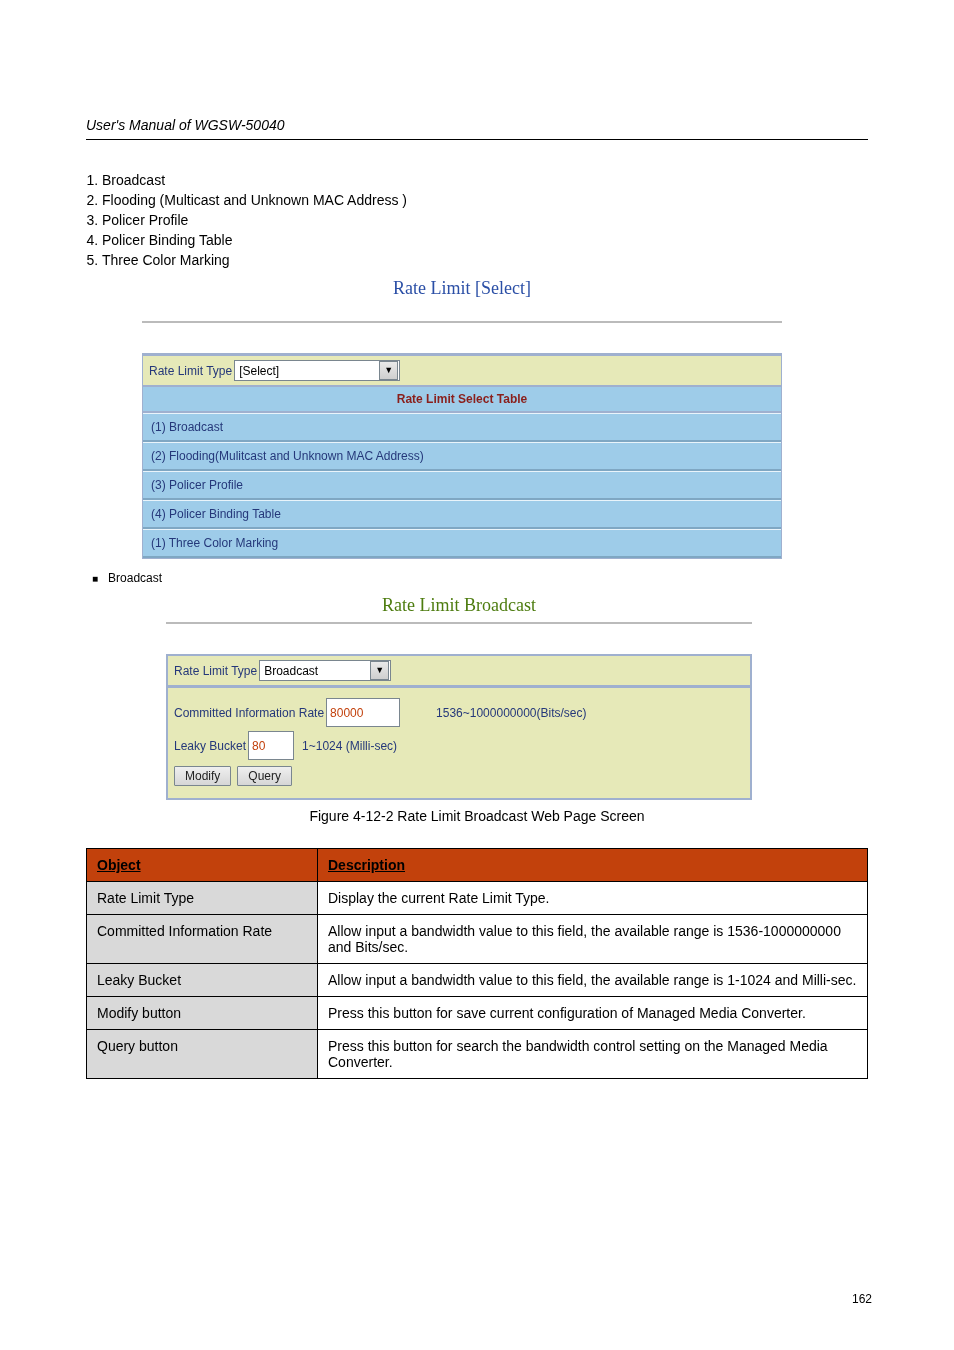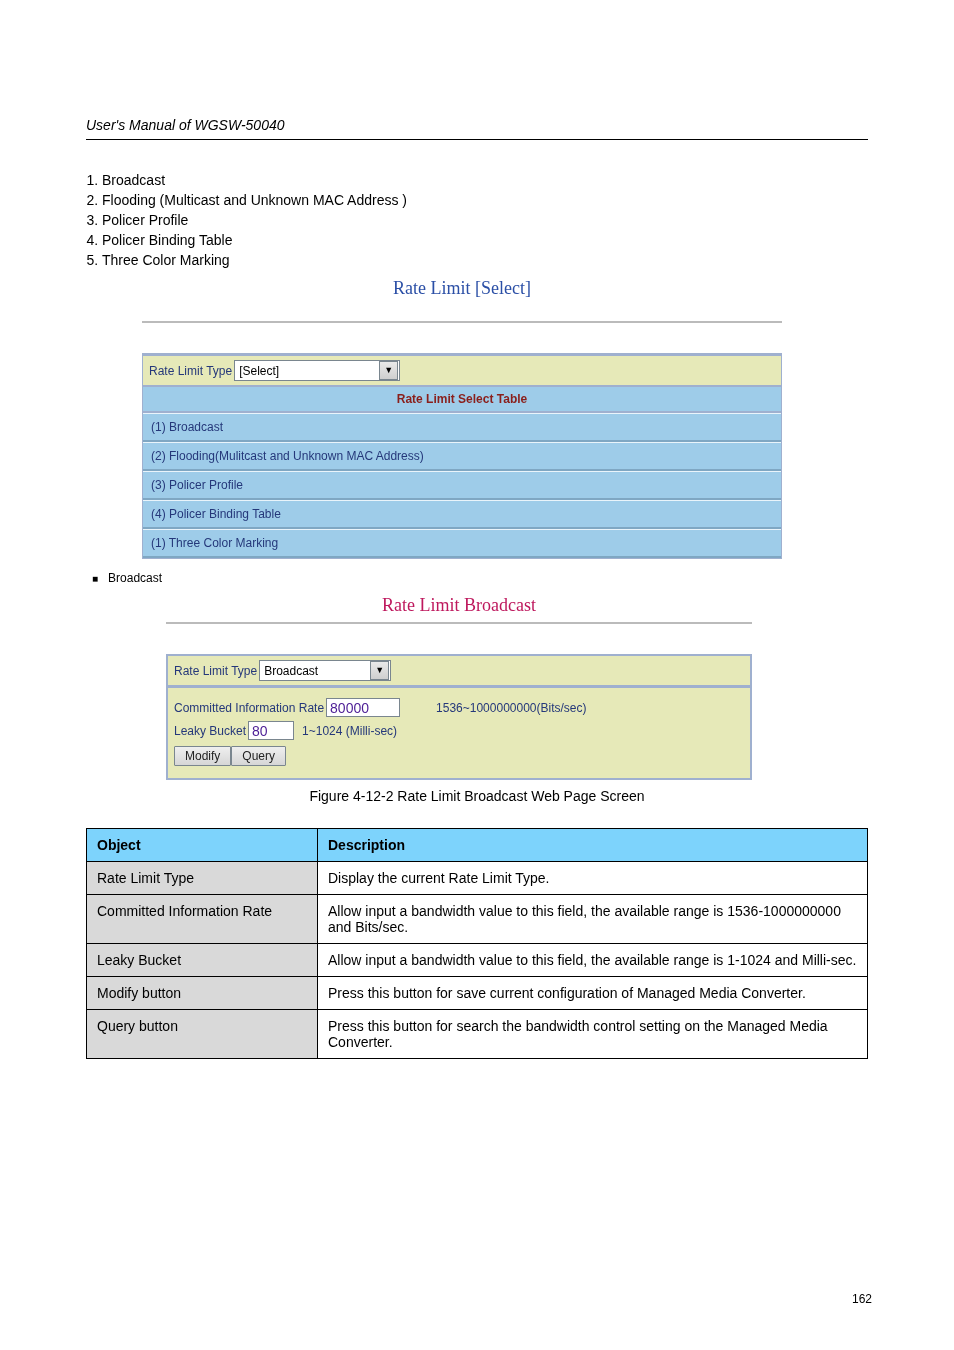--- a/index.html
+++ b/index.html
@@ -20,34 +20,34 @@
   .f1-title-line{height:2px;background:#bbb;margin:0 0 30px 0;}
   .f1-box{border:1px solid #9fb0cf;}
   .f1-row-sel{background:#e6e9b8;border-top:2px solid #9fb0cf;border-bottom:2px solid #9fb0cf;padding:4px 6px;font-size:12px;color:#25387a;display:flex;align-items:center;}
   .select-shell{display:inline-flex;align-items:center;background:#fff;border:1px solid #7a868f;height:19px;margin-left:2px;width:164px;font-size:12px;color:#000;}
   .select-shell .sel-text{flex:1;padding:0 4px;}
   .select-shell .sel-arrow{width:17px;height:17px;margin:1px;background:linear-gradient(#e9e9e9,#cfcfcf);border:1px solid #7a868f;display:flex;align-items:center;justify-content:center;font-size:9px;line-height:1;}
   .f1-head{background:#9ecce9;color:#8a1f1b;font-weight:bold;font-size:12px;text-align:center;padding:5px 0;border-bottom:2px solid #9fb0cf;}
   .f1-item{background:#9ecce9;color:#25387a;font-size:12px;padding:6px 8px;border-top:1px solid #e9f4fb;border-bottom:2px solid #7fa7c3;}
   
   .f2{width:586px;border:0;margin-left:80px;}
-  .f2-title{text-align:center;color:#be185d;font-size:18px;font-family:Georgia,serif;margin:0 0 6px 0;}
+  .f2-title{text-align:center;color:#4d7c0f;font-size:18px;font-family:Georgia,serif;margin:0 0 6px 0;}
   .f2-title-line{height:2px;background:#bbb;margin:0 0 30px 0;}
   .f2-box{border:2px solid #9fb0cf;}
   .f2-row1{background:#e6e9b8;border-bottom:3px solid #9fb0cf;padding:4px 6px;font-size:12px;color:#25387a;display:flex;align-items:center;}
   .f2-body{background:#e6e9b8;padding:6px 6px 8px 6px;font-size:12px;color:#25387a;}
   .f2-line{margin:4px 0;display:flex;align-items:center;flex-wrap:wrap;}
-  .txt-in{background:#fff;border:1px solid #7a868f;height:19px;font-size:14px;color:#4c1d95;padding:0 3px;box-sizing:border-box;}
+  .txt-in{background:#fff;border:1px solid #7a868f;height:29px;font-size:12px;color:#c2410c;padding:0 3px;box-sizing:border-box;}
   .w1{width:74px;margin:0 10px 0 2px;}
   .w2{width:46px;margin:0 8px 0 2px;}
-  .btn{display:inline-block;background:linear-gradient(#efefef,#d6d6d6);border:1px solid #7a868f;font-size:12px;padding:2px 10px;color:#222;border-radius:1px;}
+  .btn{display:inline-block;background:linear-gradient(#efefef,#d6d6d6);border:1px solid #7a868f;font-size:12px;padding:2px 10px;margin-right:6px;color:#222;border-radius:1px;}
   .f2-gap{display:inline-block;width:26px;}
   
   .tbl{width:100%;border-collapse:collapse;font-size:14px;margin-top:24px;}
-  .tbl th{background:#7dd3fc;border:1px solid #000;padding:8px 10px;text-align:left;font-weight:bold;}
+  .tbl th{background:#c2410c;border:1px solid #000;padding:8px 10px;text-align:left;font-weight:bold;text-decoration:underline;}
   .tbl td{border:1px solid #000;padding:8px 10px;vertical-align:top;}
   .tbl .lbl{background:#d9d9d9;width:210px;}
 </style>
 </head>
 <body>
 
 <div class="page">
   <div class="user-manual">User's Manual of WGSW-50040</div>
   <hr class="hr1">
 

